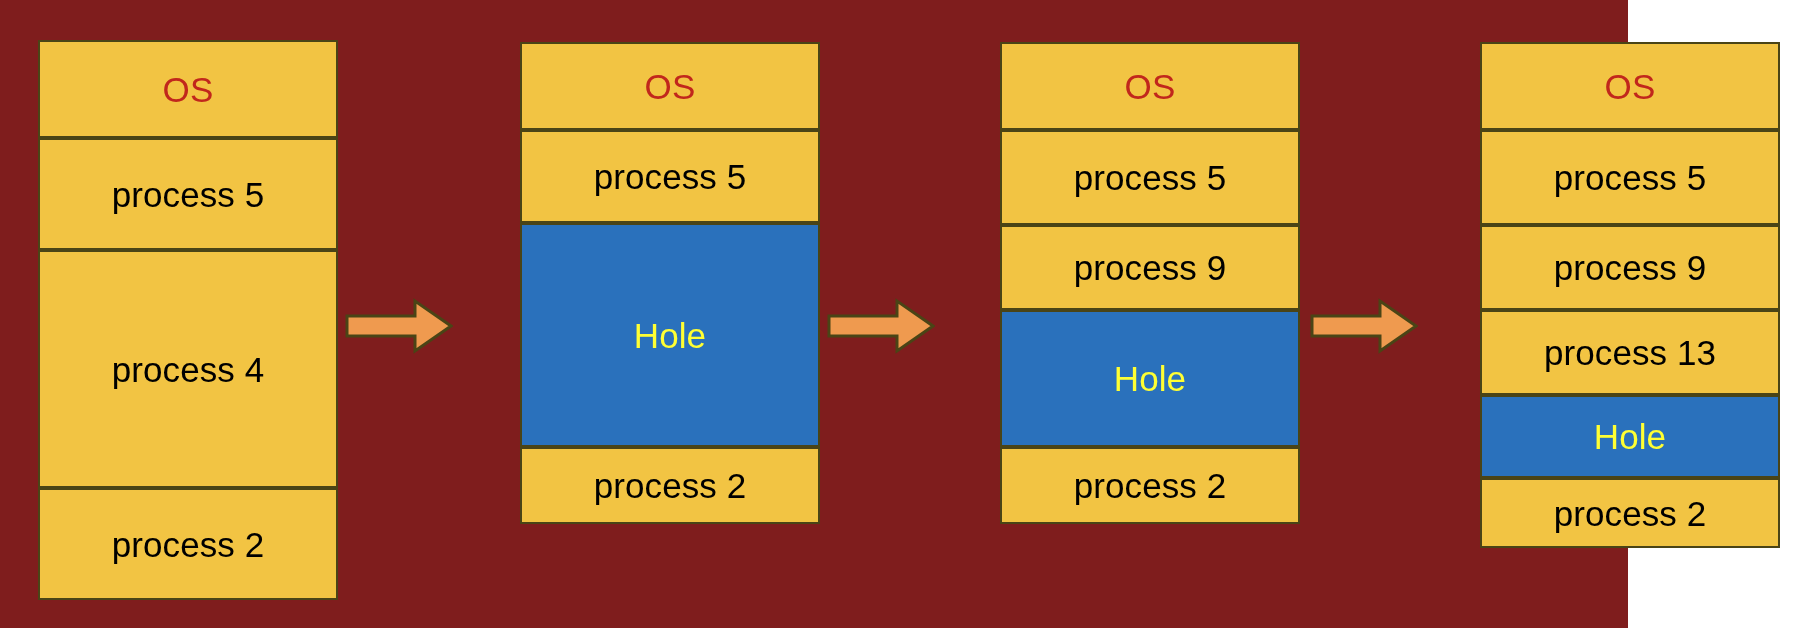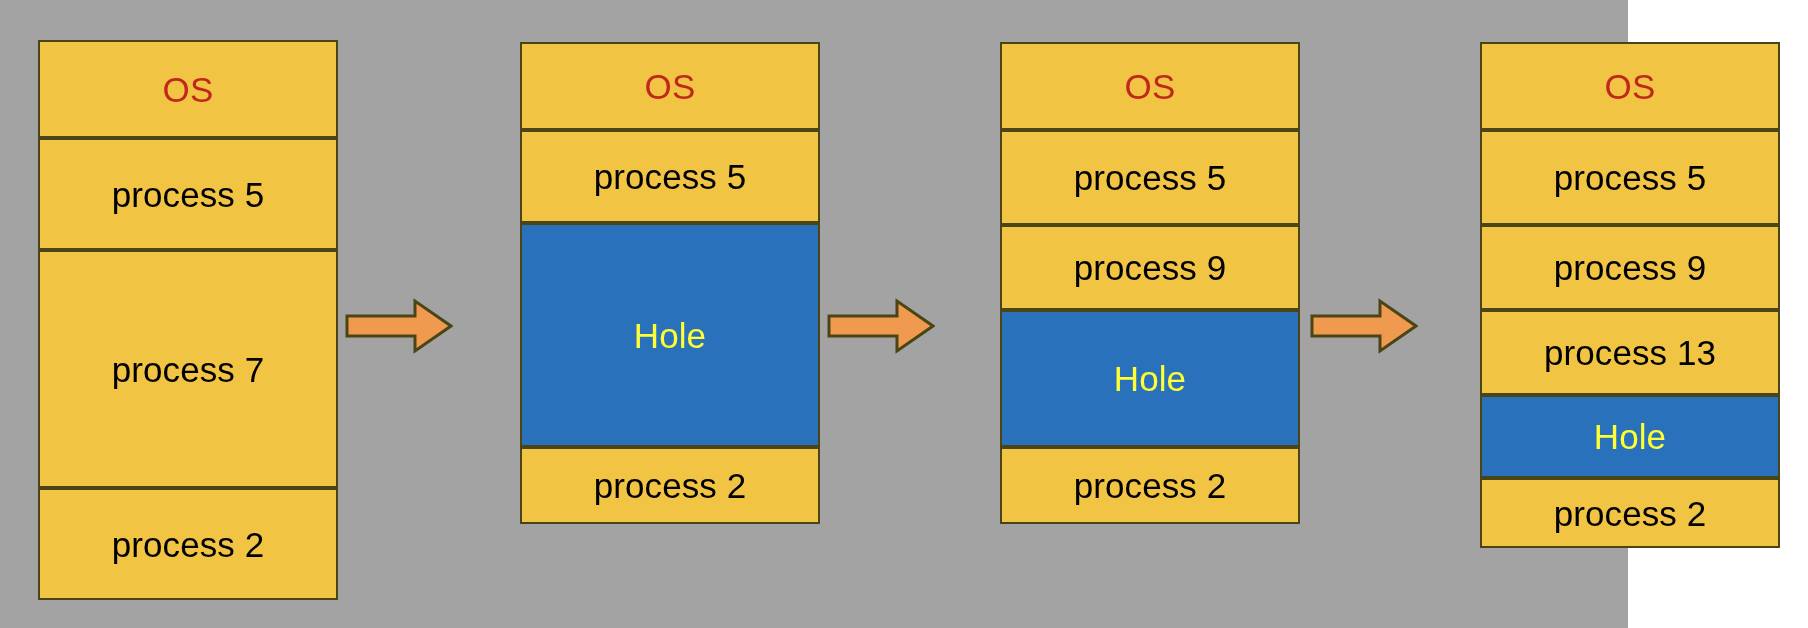--- a/index.html
+++ b/index.html
@@ -10,21 +10,21 @@
   body {
     width: 1808px;
     height: 628px;
     font-family: "Liberation Sans", sans-serif;
     overflow: hidden;
   }
   #canvas {
     position: relative;
     width: 1628px;
     height: 628px;
-    background: #a3a3a3;
+    background: #7f1d1d;
   }
   .memory-column {
     position: absolute;
     box-sizing: border-box;
   }
   .block {
     position: absolute;
     box-sizing: border-box;
     border: 2px solid #4a4416;
     display: flex;
@@ -70,21 +70,21 @@
 
 <div id="canvas">
     <div class="memory-column" style="left: 38px; top: 0px; width: 300px; height: 628px;">
       <div class="block kind-os" style="left: 0px; top: 40px; width: 300px; height: 98px;">
         <span class="block-label">OS</span>
       </div>
       <div class="block kind-process" style="left: 0px; top: 138px; width: 300px; height: 112px;">
         <span class="block-label">process 5</span>
       </div>
       <div class="block kind-process" style="left: 0px; top: 250px; width: 300px; height: 238px;">
-        <span class="block-label">process 7</span>
+        <span class="block-label">process 4</span>
       </div>
       <div class="block kind-process" style="left: 0px; top: 488px; width: 300px; height: 112px;">
         <span class="block-label">process 2</span>
       </div>
     </div>
     <div class="memory-column" style="left: 520px; top: 0px; width: 300px; height: 628px;">
       <div class="block kind-os" style="left: 0px; top: 42px; width: 300px; height: 88px;">
         <span class="block-label">OS</span>
       </div>
       <div class="block kind-process" style="left: 0px; top: 130px; width: 300px; height: 93px;">

